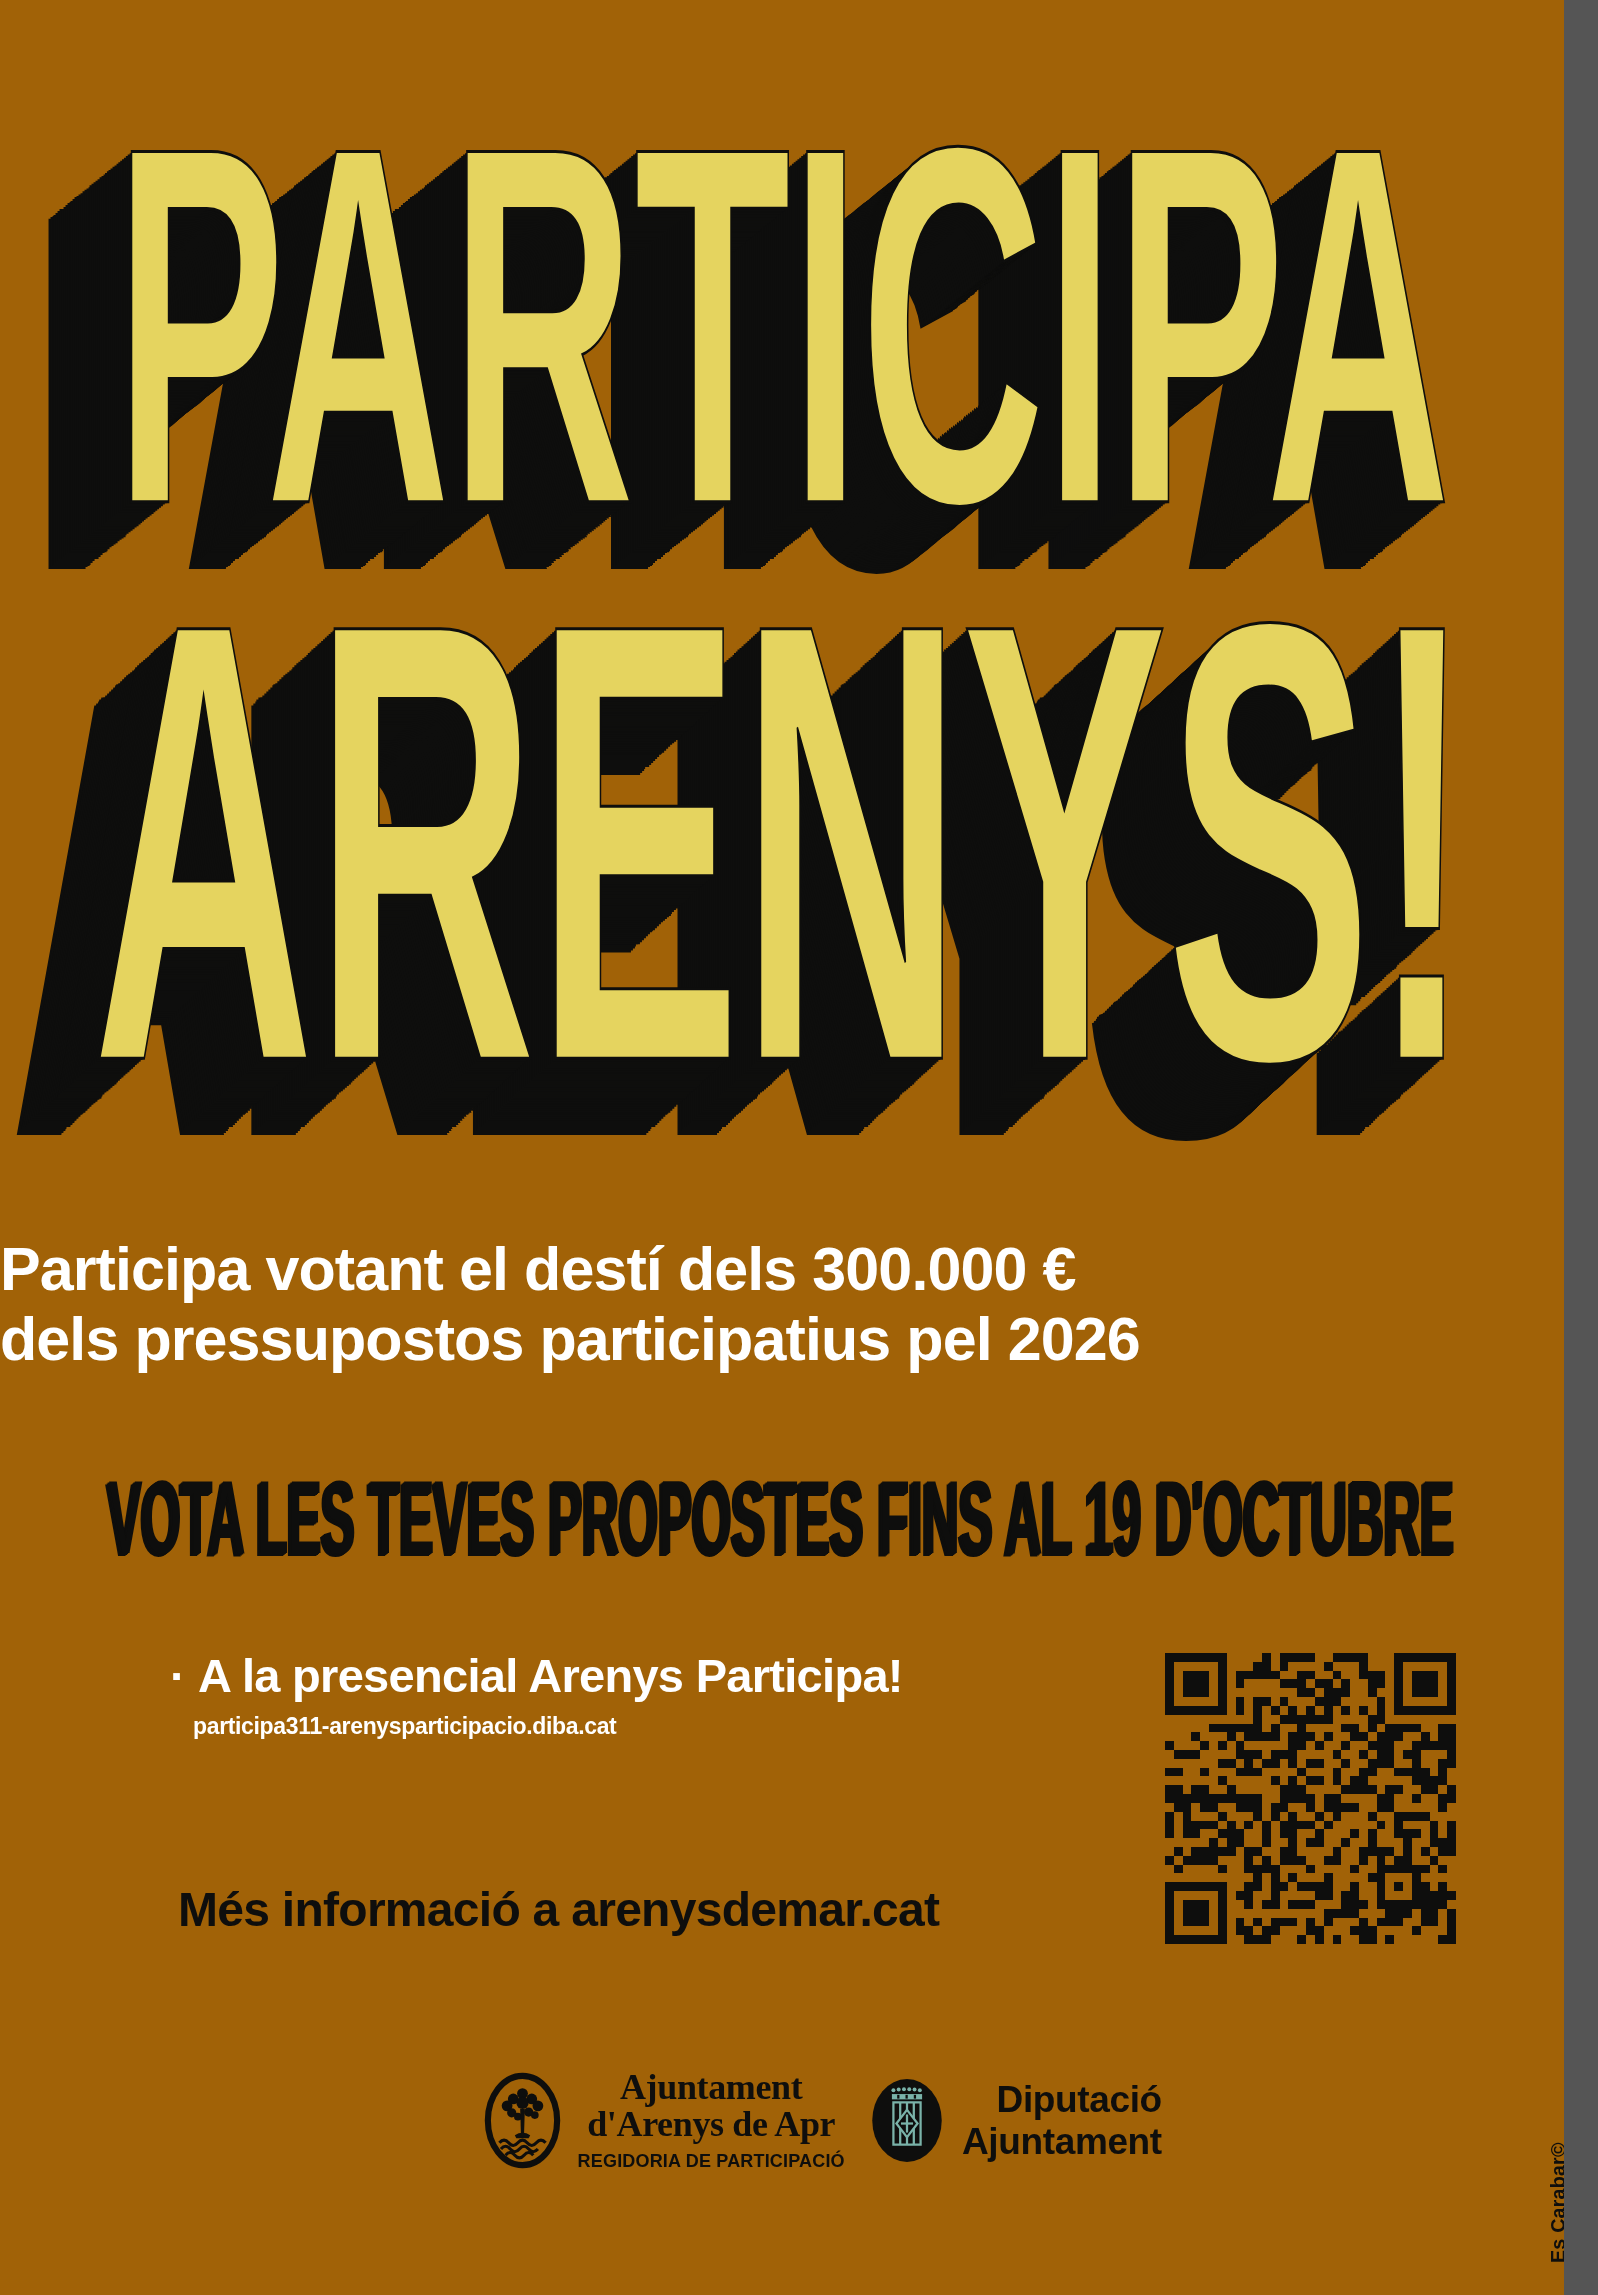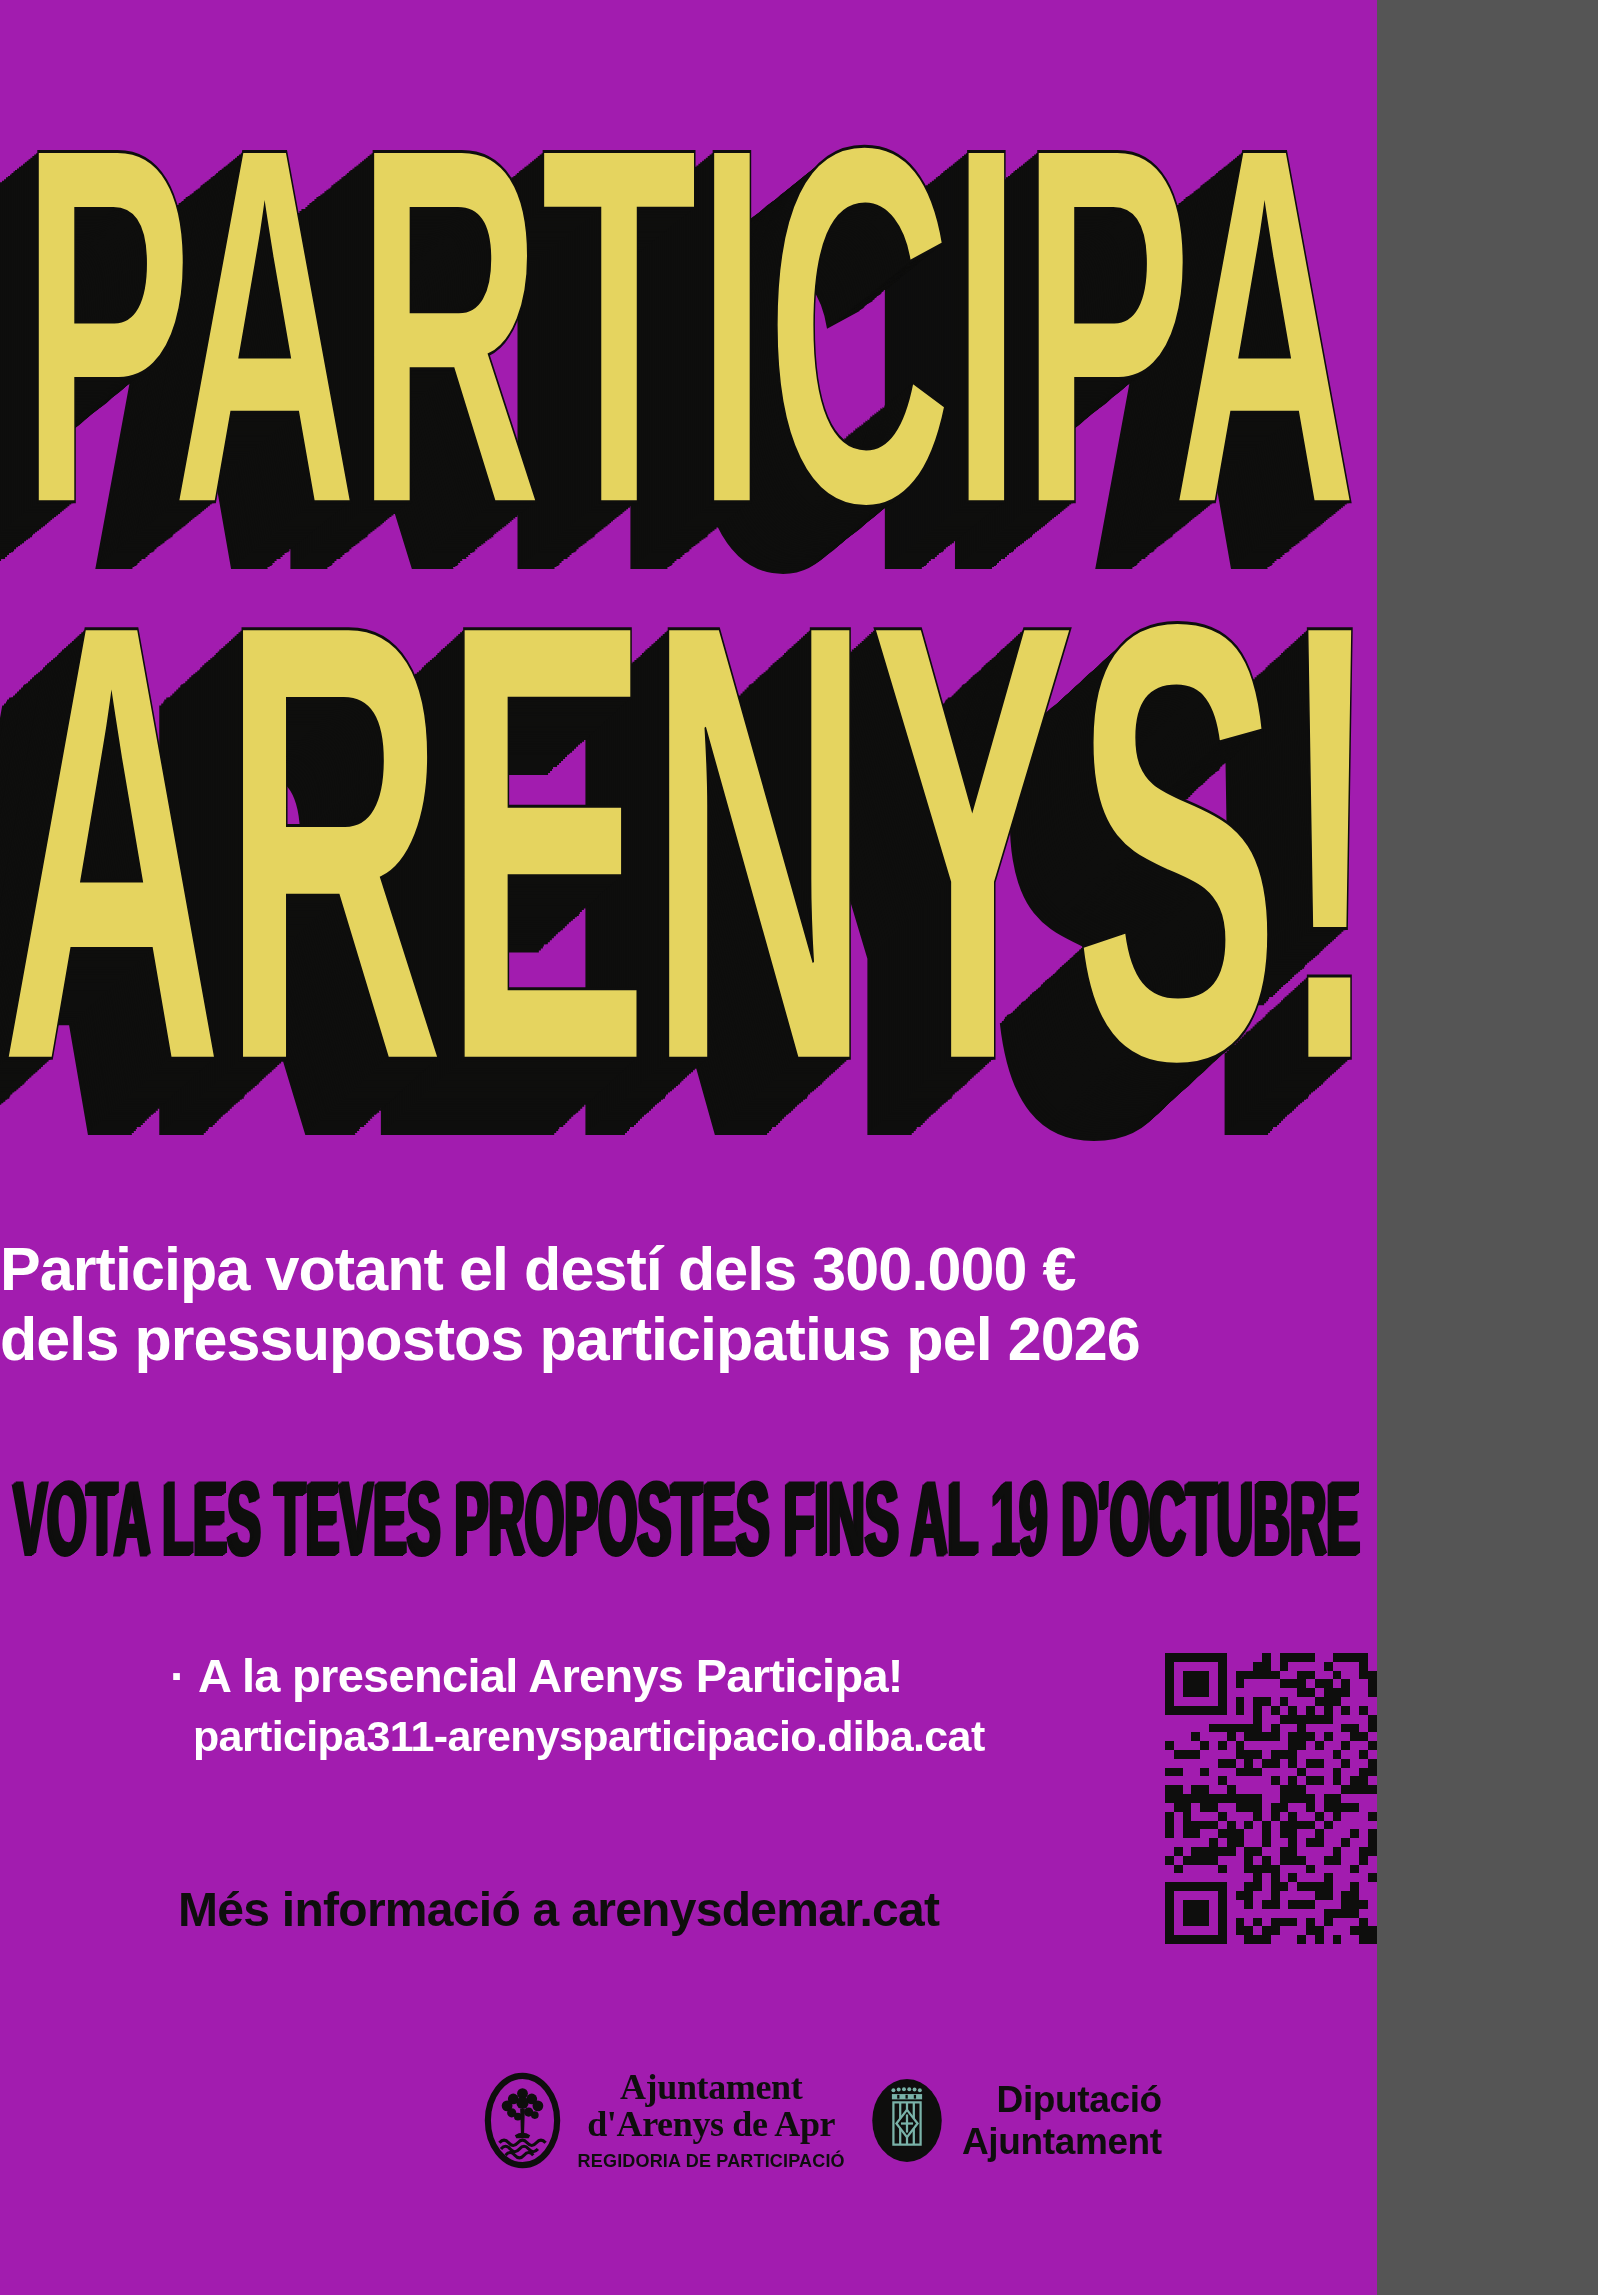--- a/index.html
+++ b/index.html
@@ -1,18 +1,18 @@
 <!DOCTYPE html>
 <html style="font-size:12px"><head>
 <meta charset="utf-8">
 <style>
   html,body{margin:0;padding:0;background:#555;}
   .poster{
-    position:relative;width:1377px;height:2295px;overflow:hidden;
-    background:#a21caf;
+    position:relative;width:1564px;height:2295px;overflow:hidden;
+    background:#a16207;
     font-family:"Liberation Sans",sans-serif;
   }
   
   .display-line{
     position:absolute;left:0;width:100%;
     text-align:center;font-weight:bold;line-height:1;
     color:#e5d45f;white-space:nowrap;
     -webkit-text-stroke:1.5px #0e0e0d;
     transform-origin:top center;
     letter-spacing:-0.005em;
@@ -29,21 +29,21 @@
   .headline{
     position:absolute;top:1465px;left:0;width:100%;
     text-align:center;color:#0e0e0d;font-weight:bold;
     font-size:51px;line-height:1;white-space:nowrap;
     transform-origin:top center;transform:scaleY(2.05);
     letter-spacing:-0.005em;
   }
   
   .info-line{position:absolute;white-space:nowrap;font-weight:bold;line-height:1;letter-spacing:-0.015em;}
   .bullet-1{top:1652px;left:170px;font-size:47px;color:#ffffff;}
-  .url-line{top:1715px;left:193px;font-size:43px;color:#ffffff;}
+  .url-line{top:1715px;left:193px;font-size:23px;color:#ffffff;}
   .bullet-2{top:1771px;left:170px;font-size:48px;color:#ffffff;}
   .more-info{top:1886px;left:178px;font-size:48px;color:#0e0e0d;}
   .bullet-marker{display:inline-block;margin-right:0.28em;}
   
   .qr{position:absolute;top:1653px;left:1165px;width:291px;height:291px;}
   
   .footer-group{position:absolute;display:flex;align-items:center;color:#0e0e0d;}
   .ajuntament-group{top:2069px;left:484px;}
   .diputacio-group{top:2078px;left:870px;text-align:right;}
   .crest-svg{display:block;}

